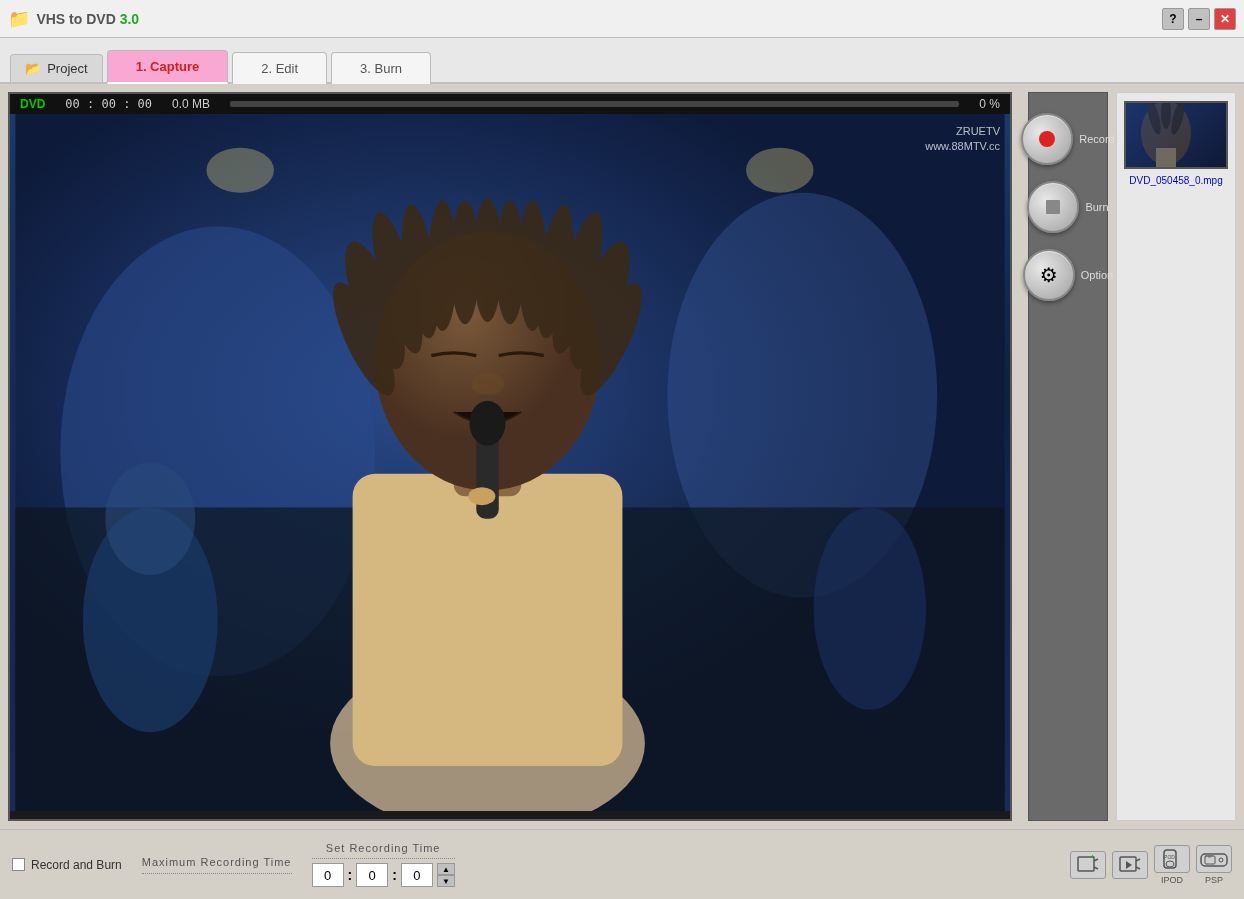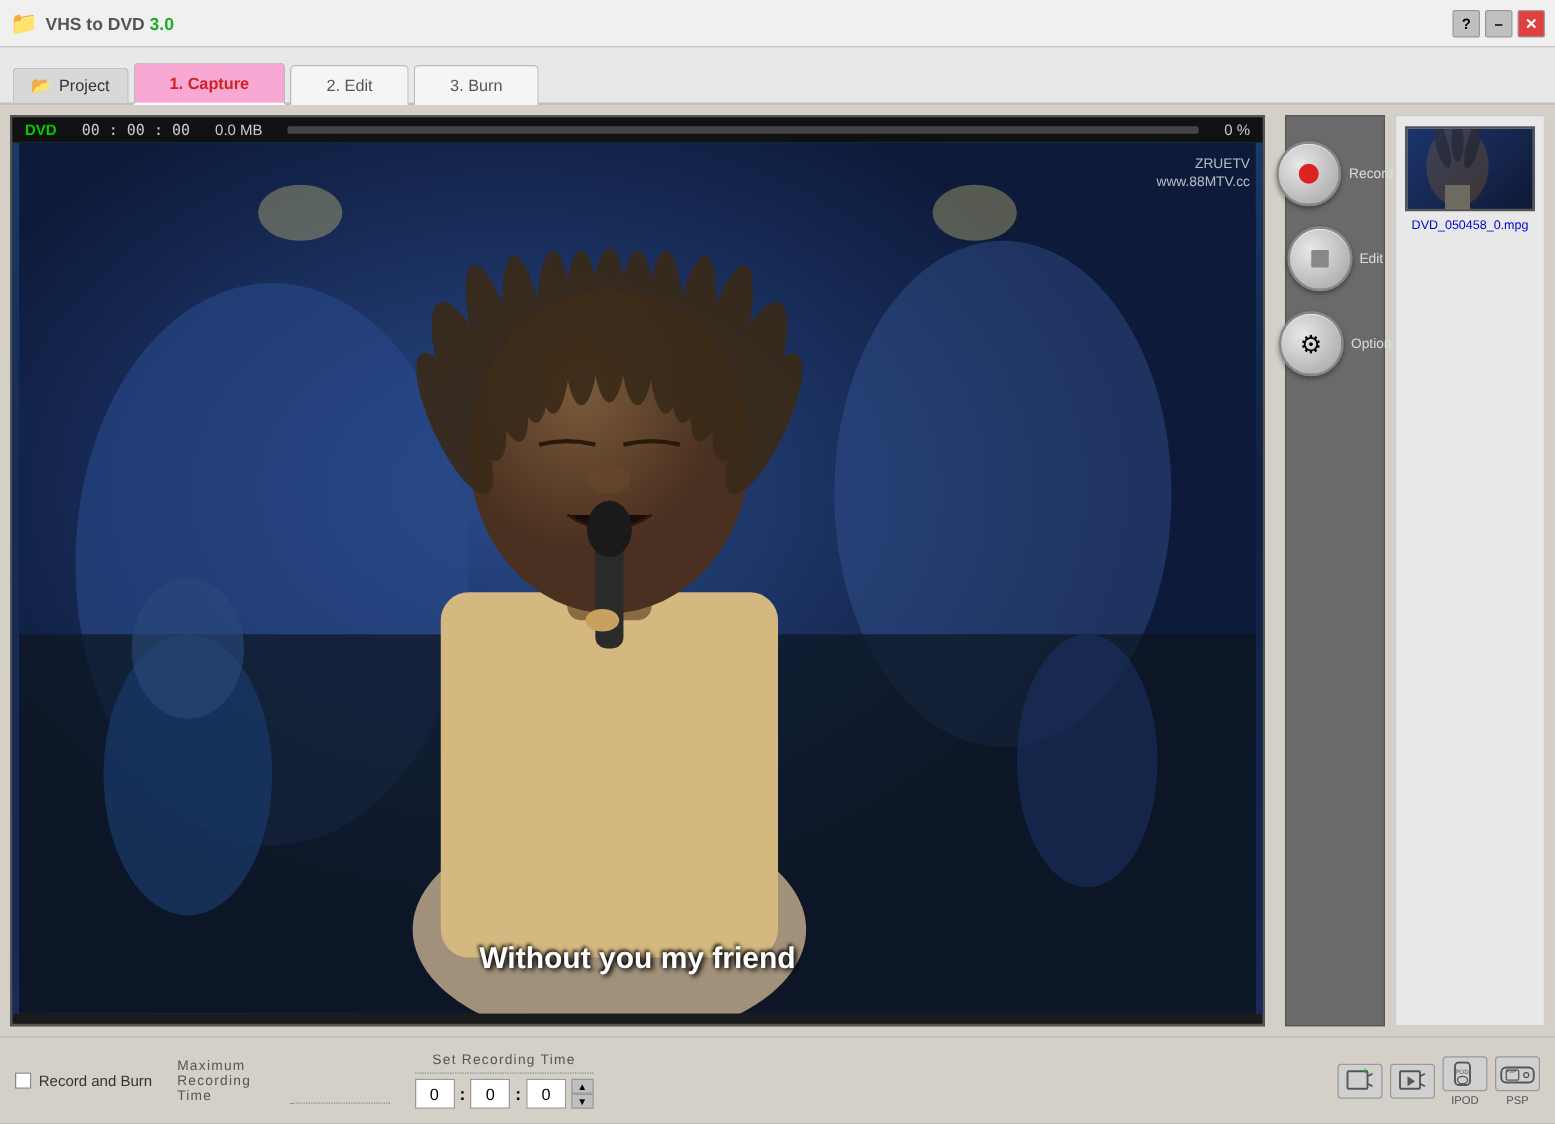--- a/index.html
+++ b/index.html
@@ -308,22 +308,23 @@
       width: 13px;
       height: 13px;
       border: 1px solid #888;
       background: white;
       display: flex;
       align-items: center;
       justify-content: center;
     }
     .max-rec {
       display: flex;
-      align-items: flex-end;
-      gap: 20px;
+      flex-direction: column;
+      align-items: flex-start;
+      gap: 5px;
     }
     .max-rec-label {
       font-size: 11px;
       color: #555;
       letter-spacing: 1px;
     }
     .max-rec-dotted {
       border-top: 1px dotted #888;
       width: 100%;
     }
@@ -539,39 +540,38 @@
 
             <ellipse cx="200" cy="50" rx="30" ry="20" fill="#ffee88" opacity="0.3"></ellipse>
             <ellipse cx="680" cy="50" rx="30" ry="20" fill="#ffee88" opacity="0.3"></ellipse>
           </svg>
 
           <div class="watermark">
             <div>ZRUETV</div>
             <div>www.88MTV.cc</div>
           </div>
 
-          <div class="subtitle-bottom">Without you my friend</div>
         </div>
       </div>
     </div>
 
     <div class="controls-panel">
 
       <div class="control-btn">
         <div class="ctrl-circle">
           <div class="record-dot"></div>
         </div>
         <span class="ctrl-label">Record</span>
       </div>
 
       <div class="control-btn">
         <div class="ctrl-circle">
           <div class="stop-sq"></div>
         </div>
-        <span class="ctrl-label">Edit</span>
+        <span class="ctrl-label">Burn</span>
       </div>
 
       <div class="control-btn">
         <div class="ctrl-circle">
           <span class="gear-icon-svg">⚙</span>
         </div>
         <span class="ctrl-label">Option</span>
       </div>
     </div>
   </div>

